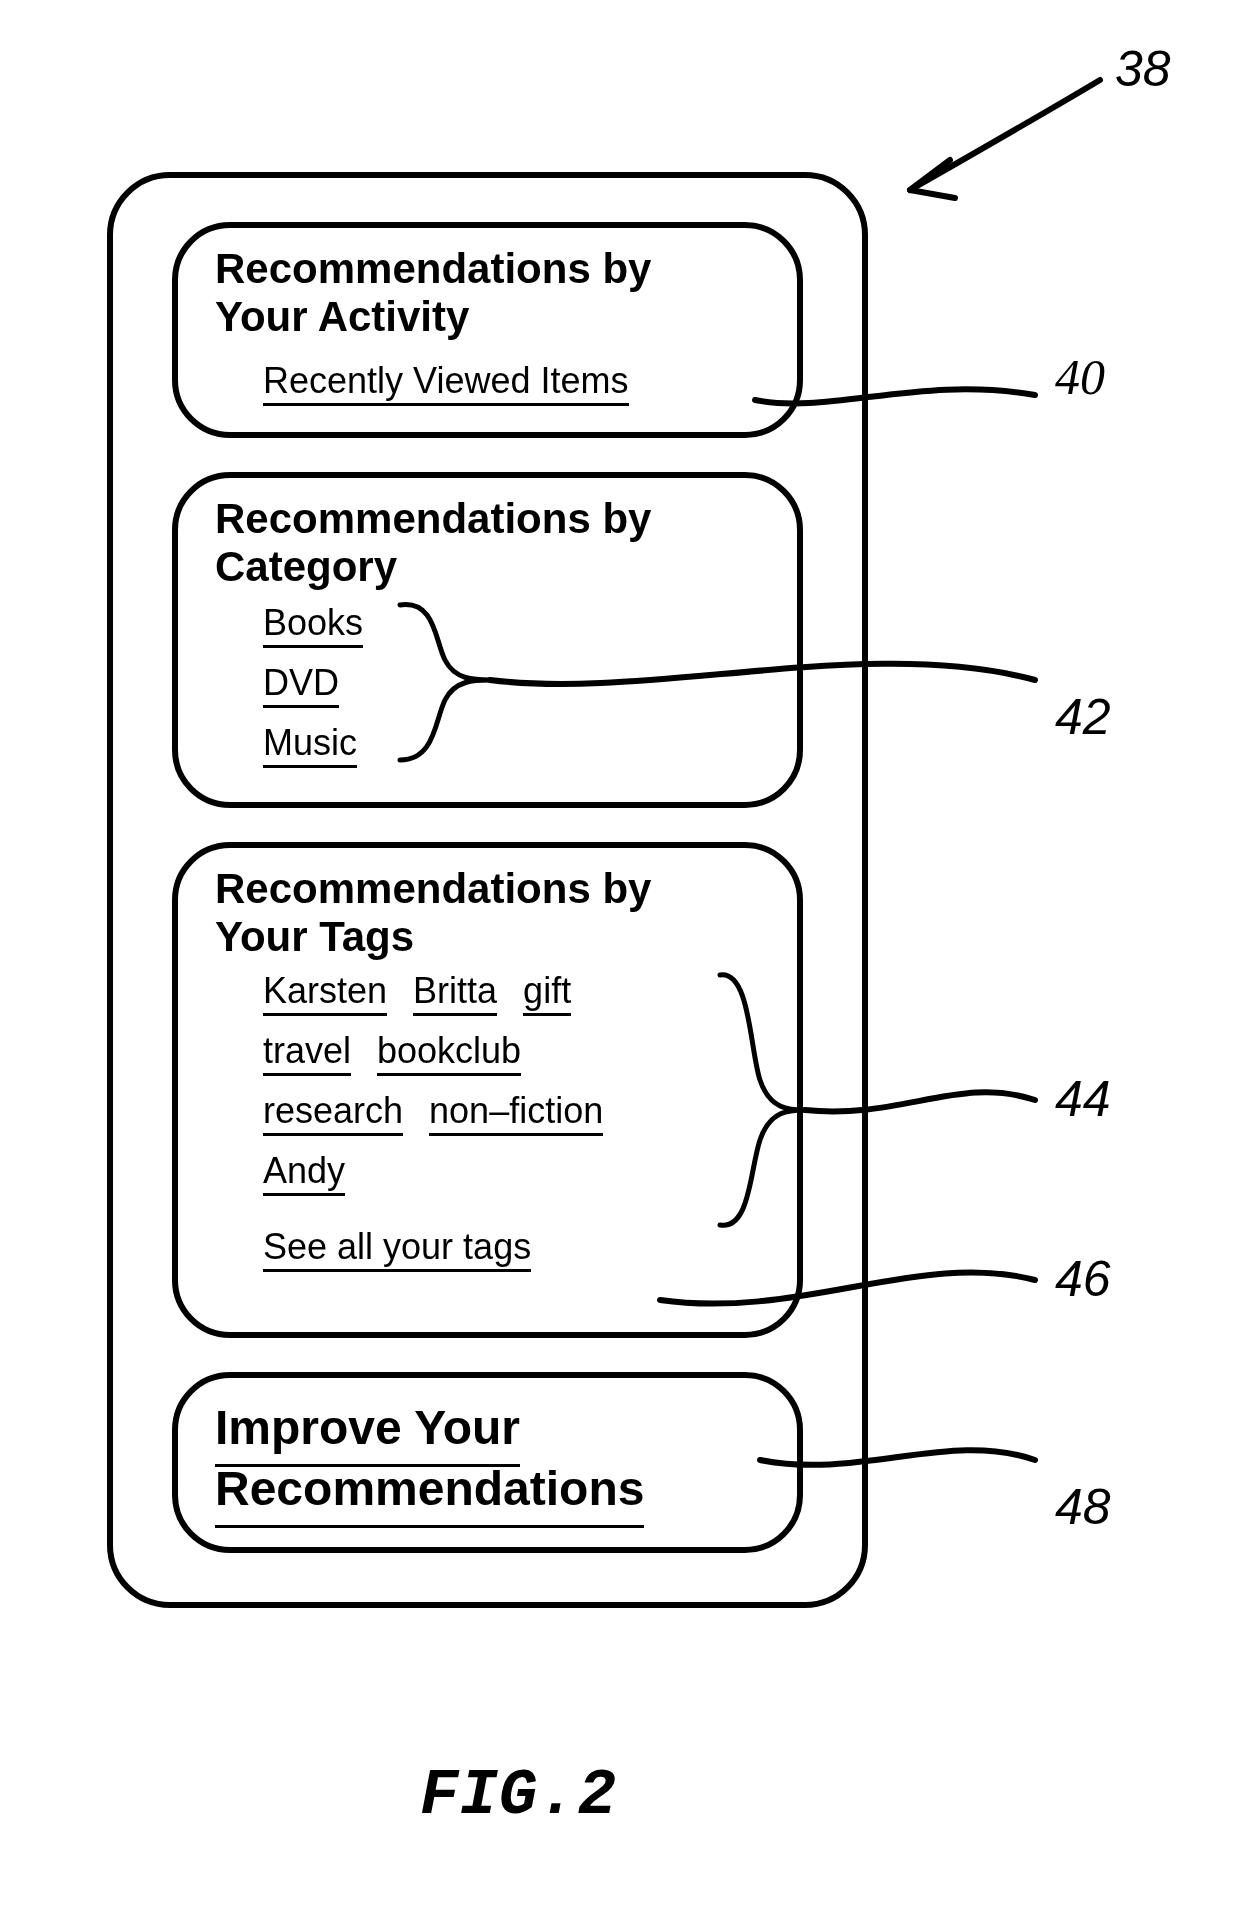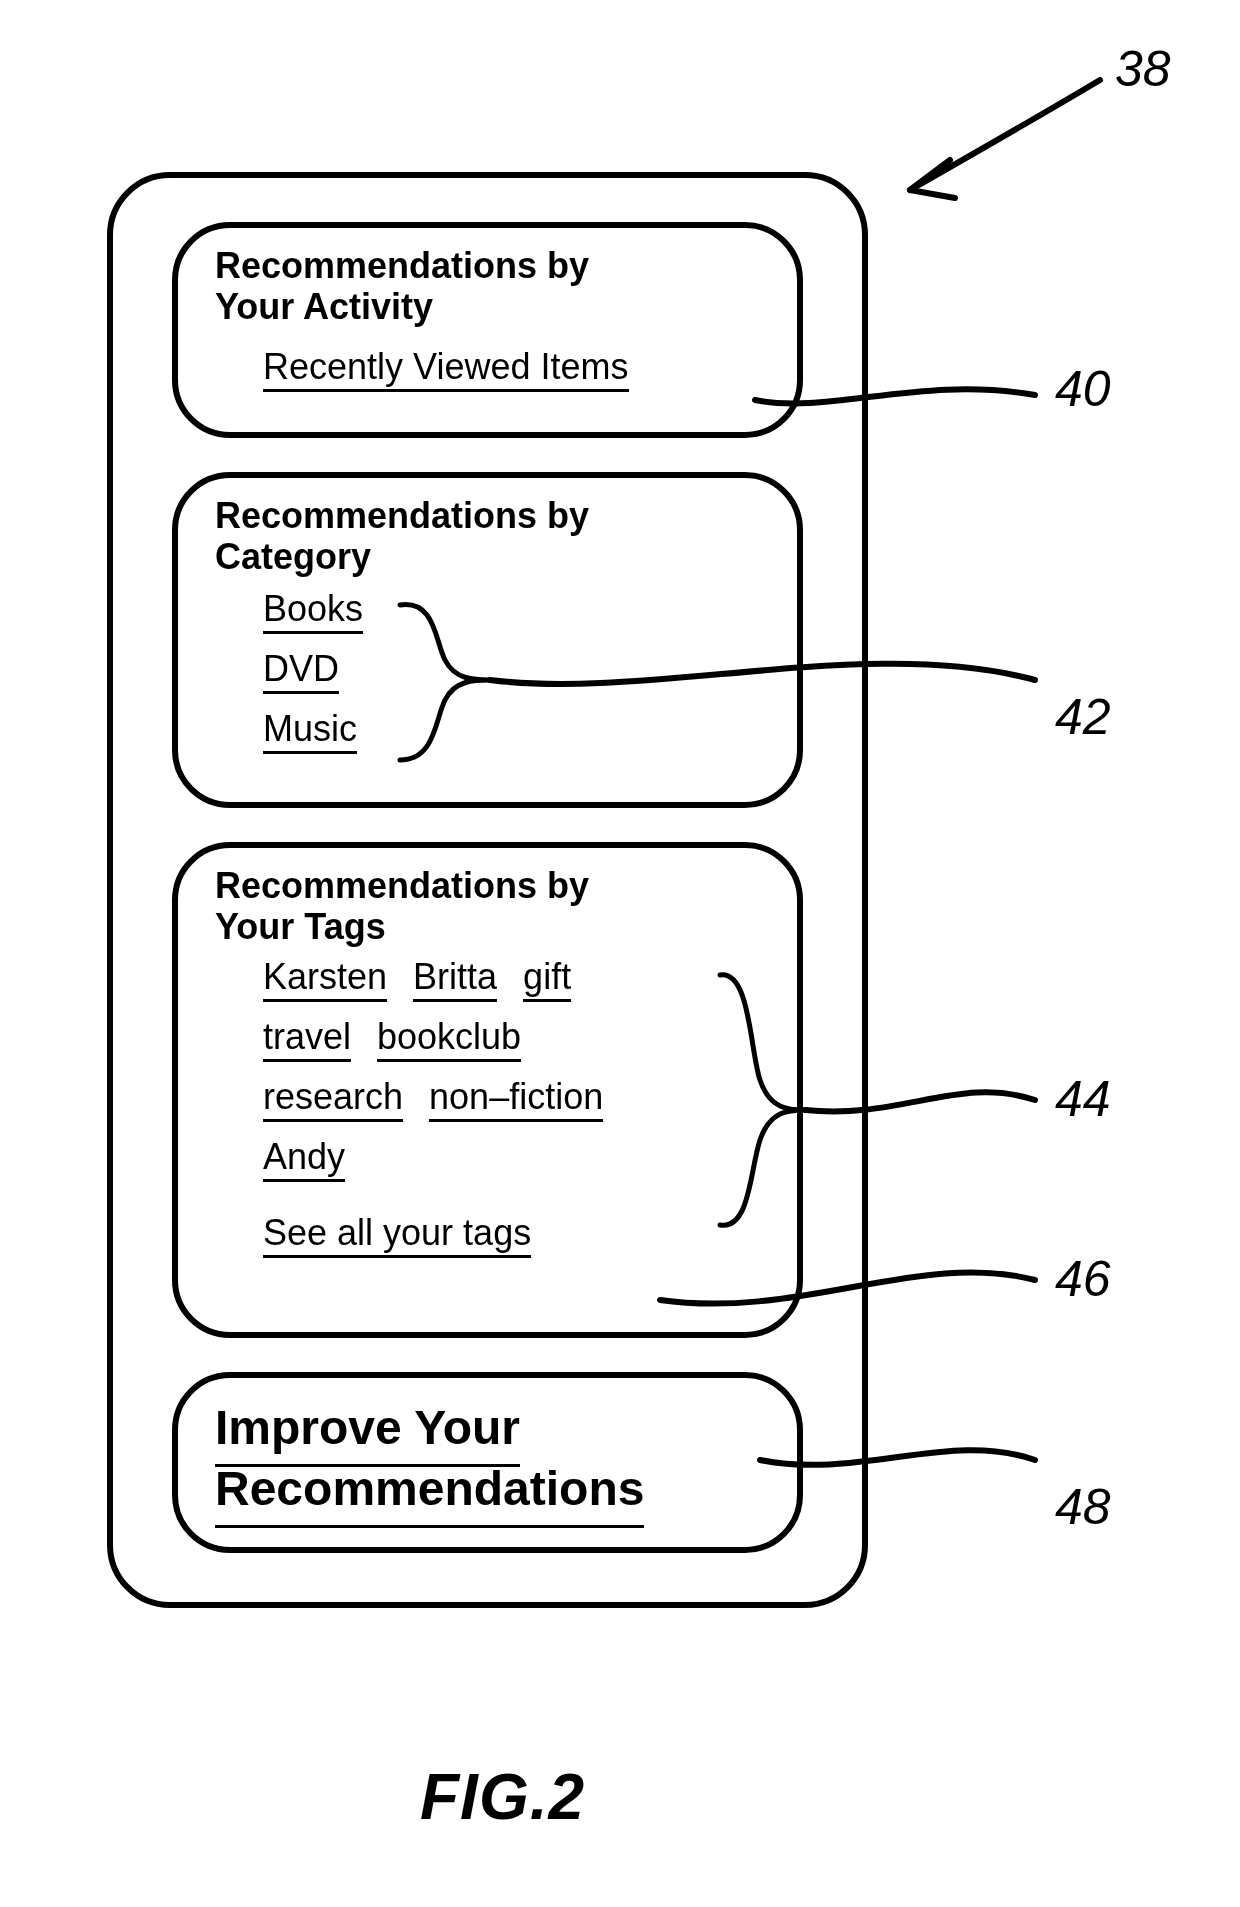--- a/index.html
+++ b/index.html
@@ -1,19 +1,19 @@
 <!DOCTYPE html>
 <html><head>
 <meta charset="utf-8">
 <style>
   html,body{margin:0;padding:0;background:#fff;}
   body{font-family:"Comic Sans MS","Segoe Script","Bradley Hand",cursive,sans-serif;}
   .page{position:relative;width:1240px;height:1907px;}
   svg{position:absolute;top:0;left:0;}
-  .panel-title{font-weight:700;font-size:36px;line-height:1.15;}
+  .panel-title{font-weight:700;font-size:42px;line-height:1.15;}
   .panel-title-link{font-weight:700;font-size:48px;line-height:1.15;border-bottom:3px solid #000;padding-bottom:10px;}
   .link{font-size:36px;border-bottom:3px solid #000;padding-bottom:1px;white-space:nowrap;}
   .link-row{margin:4px 0 14px 0;display:flex;flex-wrap:wrap;gap:8px 26px;align-items:flex-start;}
   .indent{padding-left:48px;}
   .ref{font-style:italic;font-size:50px;}
   .figcap{font-style:italic;font-weight:700;font-size:64px;letter-spacing:1px;}
 </style>
 </head>
 <body>
 
@@ -43,21 +43,21 @@
       <path d="M720 975 C750 970 750 1050 760 1080 C770 1110 790 1110 805 1110 C790 1110 770 1110 760 1140 C750 1170 750 1230 720 1225" stroke-width="5"></path>
       <path d="M805 1110 C900 1120 960 1075 1035 1100"></path>
 
       <path d="M660 1300 C800 1320 920 1250 1035 1280"></path>
 
       <path d="M760 1460 C860 1480 950 1430 1035 1460"></path>
     </g>
   </svg>
 
   <div class="ref" style="position:absolute;left:1115px;top:40px;">38</div>
-  <div class="ref" style="position:absolute;left:1055px;top:360px;">40</div>
+  <div class="ref" style="position:absolute;left:1055px;top:348px;font-family:Liberation Serif, serif;">40</div>
   <div class="ref" style="position:absolute;left:1055px;top:645px;margin-top:43px;">42</div>
   <div class="ref" style="position:absolute;left:1055px;top:1070px;">44</div>
   <div class="ref" style="position:absolute;left:1055px;top:1250px;">46</div>
   <div class="ref" style="position:absolute;left:1055px;top:1478px;">48</div>
 
   <div style="position:absolute;left:215px;top:245px;width:560px;">
     <div class="panel-title">Recommendations by</div>
     <div class="panel-title">Your Activity</div>
     <div class="indent link-row" style="margin-top:18px;">
       <span class="link">Recently Viewed Items</span>
@@ -104,15 +104,15 @@
         <span class="link">See all your tags</span>
       </div>
     </div>
   </div>
 
   <div style="position:absolute;left:215px;top:1400px;width:560px;">
     <div><span class="panel-title-link">Improve Your</span></div>
     <div style="margin-top:6px;"><span class="panel-title-link">Recommendations</span></div>
   </div>
 
-  <div class="figcap" style="position:absolute;left:420px;top:1760px;">FIG.2</div>
+  <div class="figcap" style="position:absolute;left:420px;top:1760px;font-family:Liberation Mono, monospace;">FIG.2</div>
 
 </div>
 
 </body></html>

